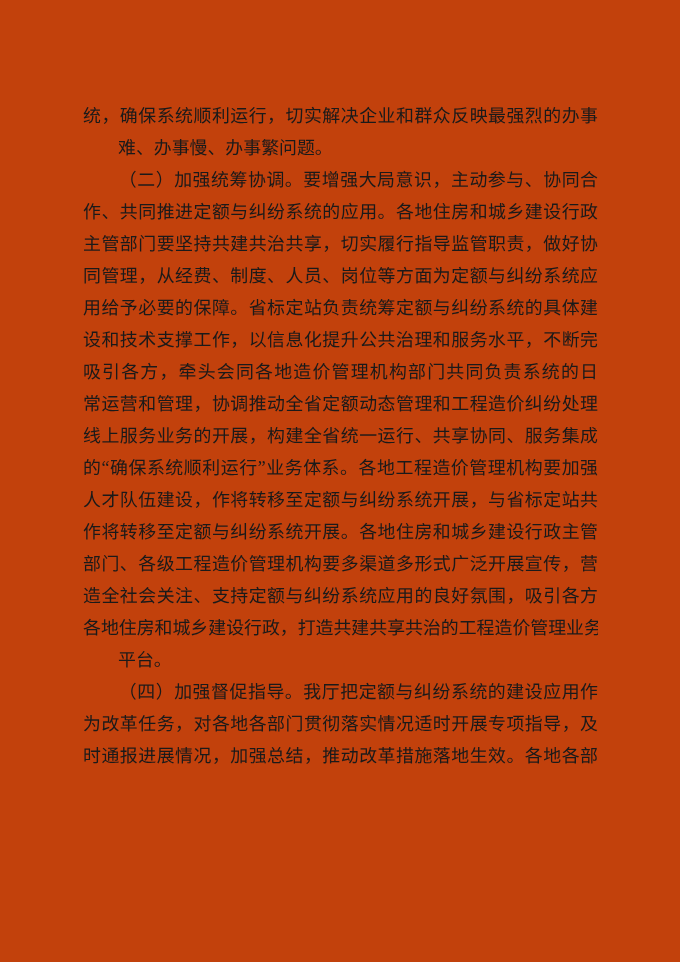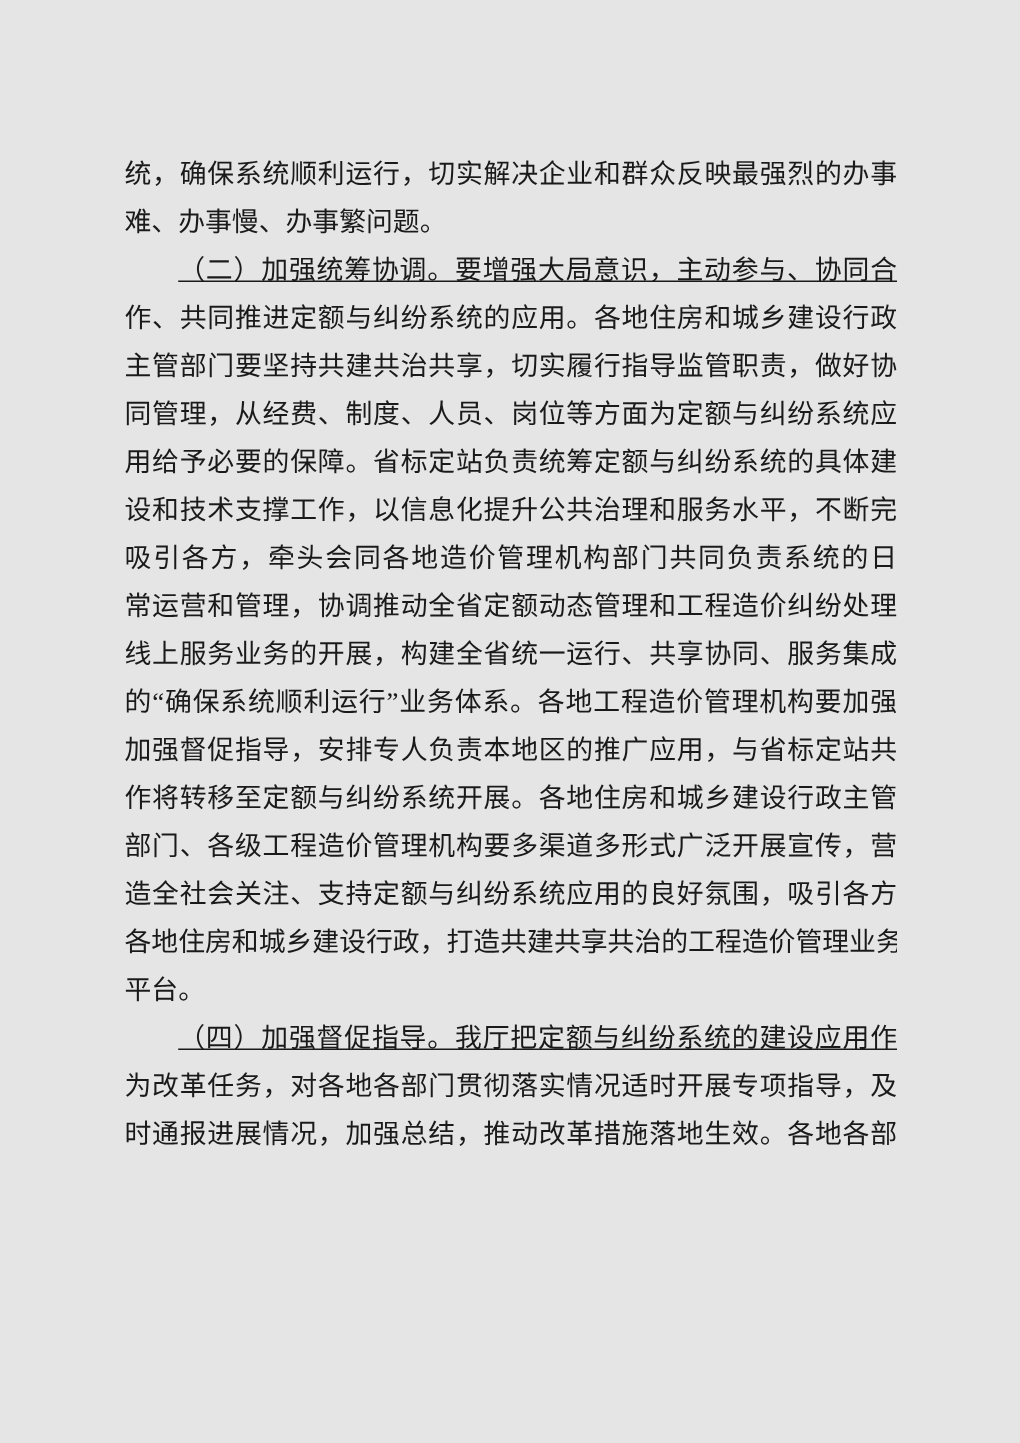--- a/index.html
+++ b/index.html
@@ -4,21 +4,21 @@
 <style>
   html, body {
     margin: 0;
     padding: 0;
     background: #ffffff;
   }
   .page {
     position: relative;
     width: 680px;
     height: 962px;
-    background: #e5e5e5;
+    background: #c2410c;
     overflow: hidden;
     font-family: "Liberation Serif", "DejaVu Serif", serif;
     color: #1a1a1a;
   }
   .text-block {
     position: absolute;
     left: 83px;
     top: 100px;
     width: 515px;
   }
@@ -30,45 +30,45 @@
     font-size: 17.9px;
     letter-spacing: 0;
     white-space: nowrap;
     overflow: hidden;
     text-align: justify;
     text-align-last: justify;
     -moz-text-align-last: justify;
   }
   .line.short {
     text-align-last: left;
+    margin-left: 35px;
     -moz-text-align-last: left;
   }
   .line.indent {
     padding-left: 35.8px;
-    text-decoration: underline;
   }
 </style>
 </head>
 <body>
 
 <div class="page">
   <div class="text-block">
     <div class="line">统，确保系统顺利运行，切实解决企业和群众反映最强烈的办事</div>
     <div class="line short">难、办事慢、办事繁问题。</div>
     <div class="line indent">（二）加强统筹协调。要增强大局意识，主动参与、协同合</div>
     <div class="line">作、共同推进定额与纠纷系统的应用。各地住房和城乡建设行政</div>
     <div class="line">主管部门要坚持共建共治共享，切实履行指导监管职责，做好协</div>
     <div class="line">同管理，从经费、制度、人员、岗位等方面为定额与纠纷系统应</div>
     <div class="line">用给予必要的保障。省标定站负责统筹定额与纠纷系统的具体建</div>
     <div class="line">设和技术支撑工作，以信息化提升公共治理和服务水平，不断完</div>
     <div class="line">吸引各方，牵头会同各地造价管理机构部门共同负责系统的日</div>
     <div class="line">常运营和管理，协调推动全省定额动态管理和工程造价纠纷处理</div>
     <div class="line">线上服务业务的开展，构建全省统一运行、共享协同、服务集成</div>
     <div class="line">的“确保系统顺利运行”业务体系。各地工程造价管理机构要加强</div>
-    <div class="line">加强督促指导，安排专人负责本地区的推广应用，与省标定站共</div>
+    <div class="line">人才队伍建设，作将转移至定额与纠纷系统开展，与省标定站共</div>
     <div class="line">作将转移至定额与纠纷系统开展。各地住房和城乡建设行政主管</div>
     <div class="line">部门、各级工程造价管理机构要多渠道多形式广泛开展宣传，营</div>
     <div class="line">造全社会关注、支持定额与纠纷系统应用的良好氛围，吸引各方</div>
     <div class="line">各地住房和城乡建设行政，打造共建共享共治的工程造价管理业务</div>
     <div class="line short">平台。</div>
     <div class="line indent">（四）加强督促指导。我厅把定额与纠纷系统的建设应用作</div>
     <div class="line">为改革任务，对各地各部门贯彻落实情况适时开展专项指导，及</div>
     <div class="line">时通报进展情况，加强总结，推动改革措施落地生效。各地各部</div>
   </div>
 </div>

